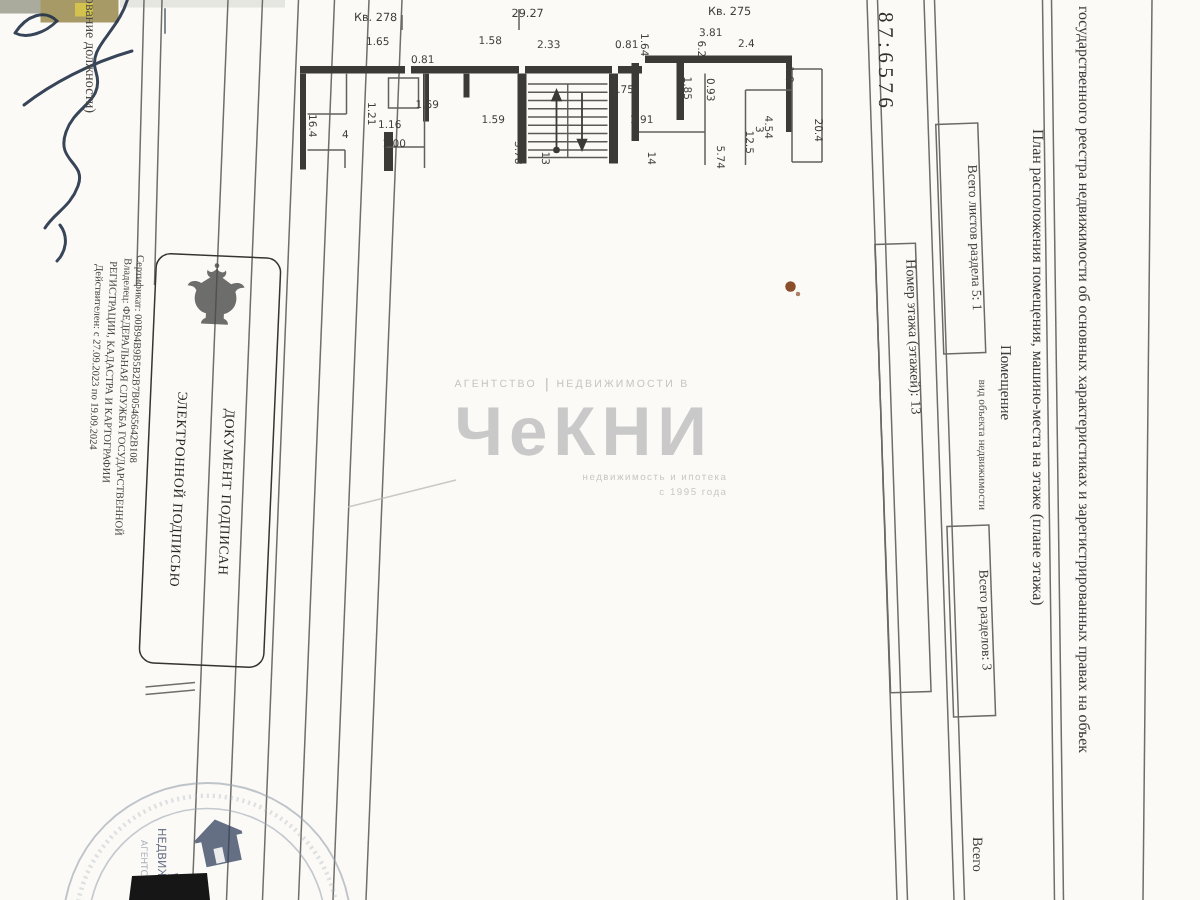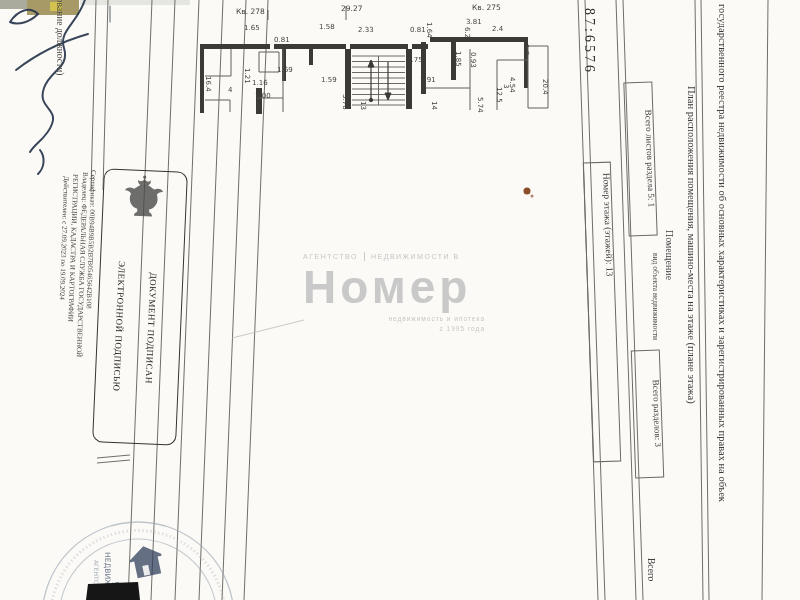--- a/index.html
+++ b/index.html
@@ -30,21 +30,21 @@
 <body>
 
 <div class="page">
 
   <div class="wm">
     <div class="wm-row">
       <span>АГЕНТСТВО</span>
       <span class="wm-div"></span>
       <span>НЕДВИЖИМОСТИ В</span>
     </div>
-    <div class="wm-big">Номер</div>
+    <div class="wm-big">ЧеКНИ</div>
     <div class="wm-tag">
       <div>недвижимость и ипотека</div>
       <div>с 1995 года</div>
     </div>
   </div>
 
   <svg width="800" height="600" viewBox="0 0 800 600">
 
     <rect x="0" y="0" width="28" height="9" fill="#9b9b8d" opacity="0.85"></rect>
     <rect x="27" y="0" width="52" height="15" fill="#a89a66"></rect>

